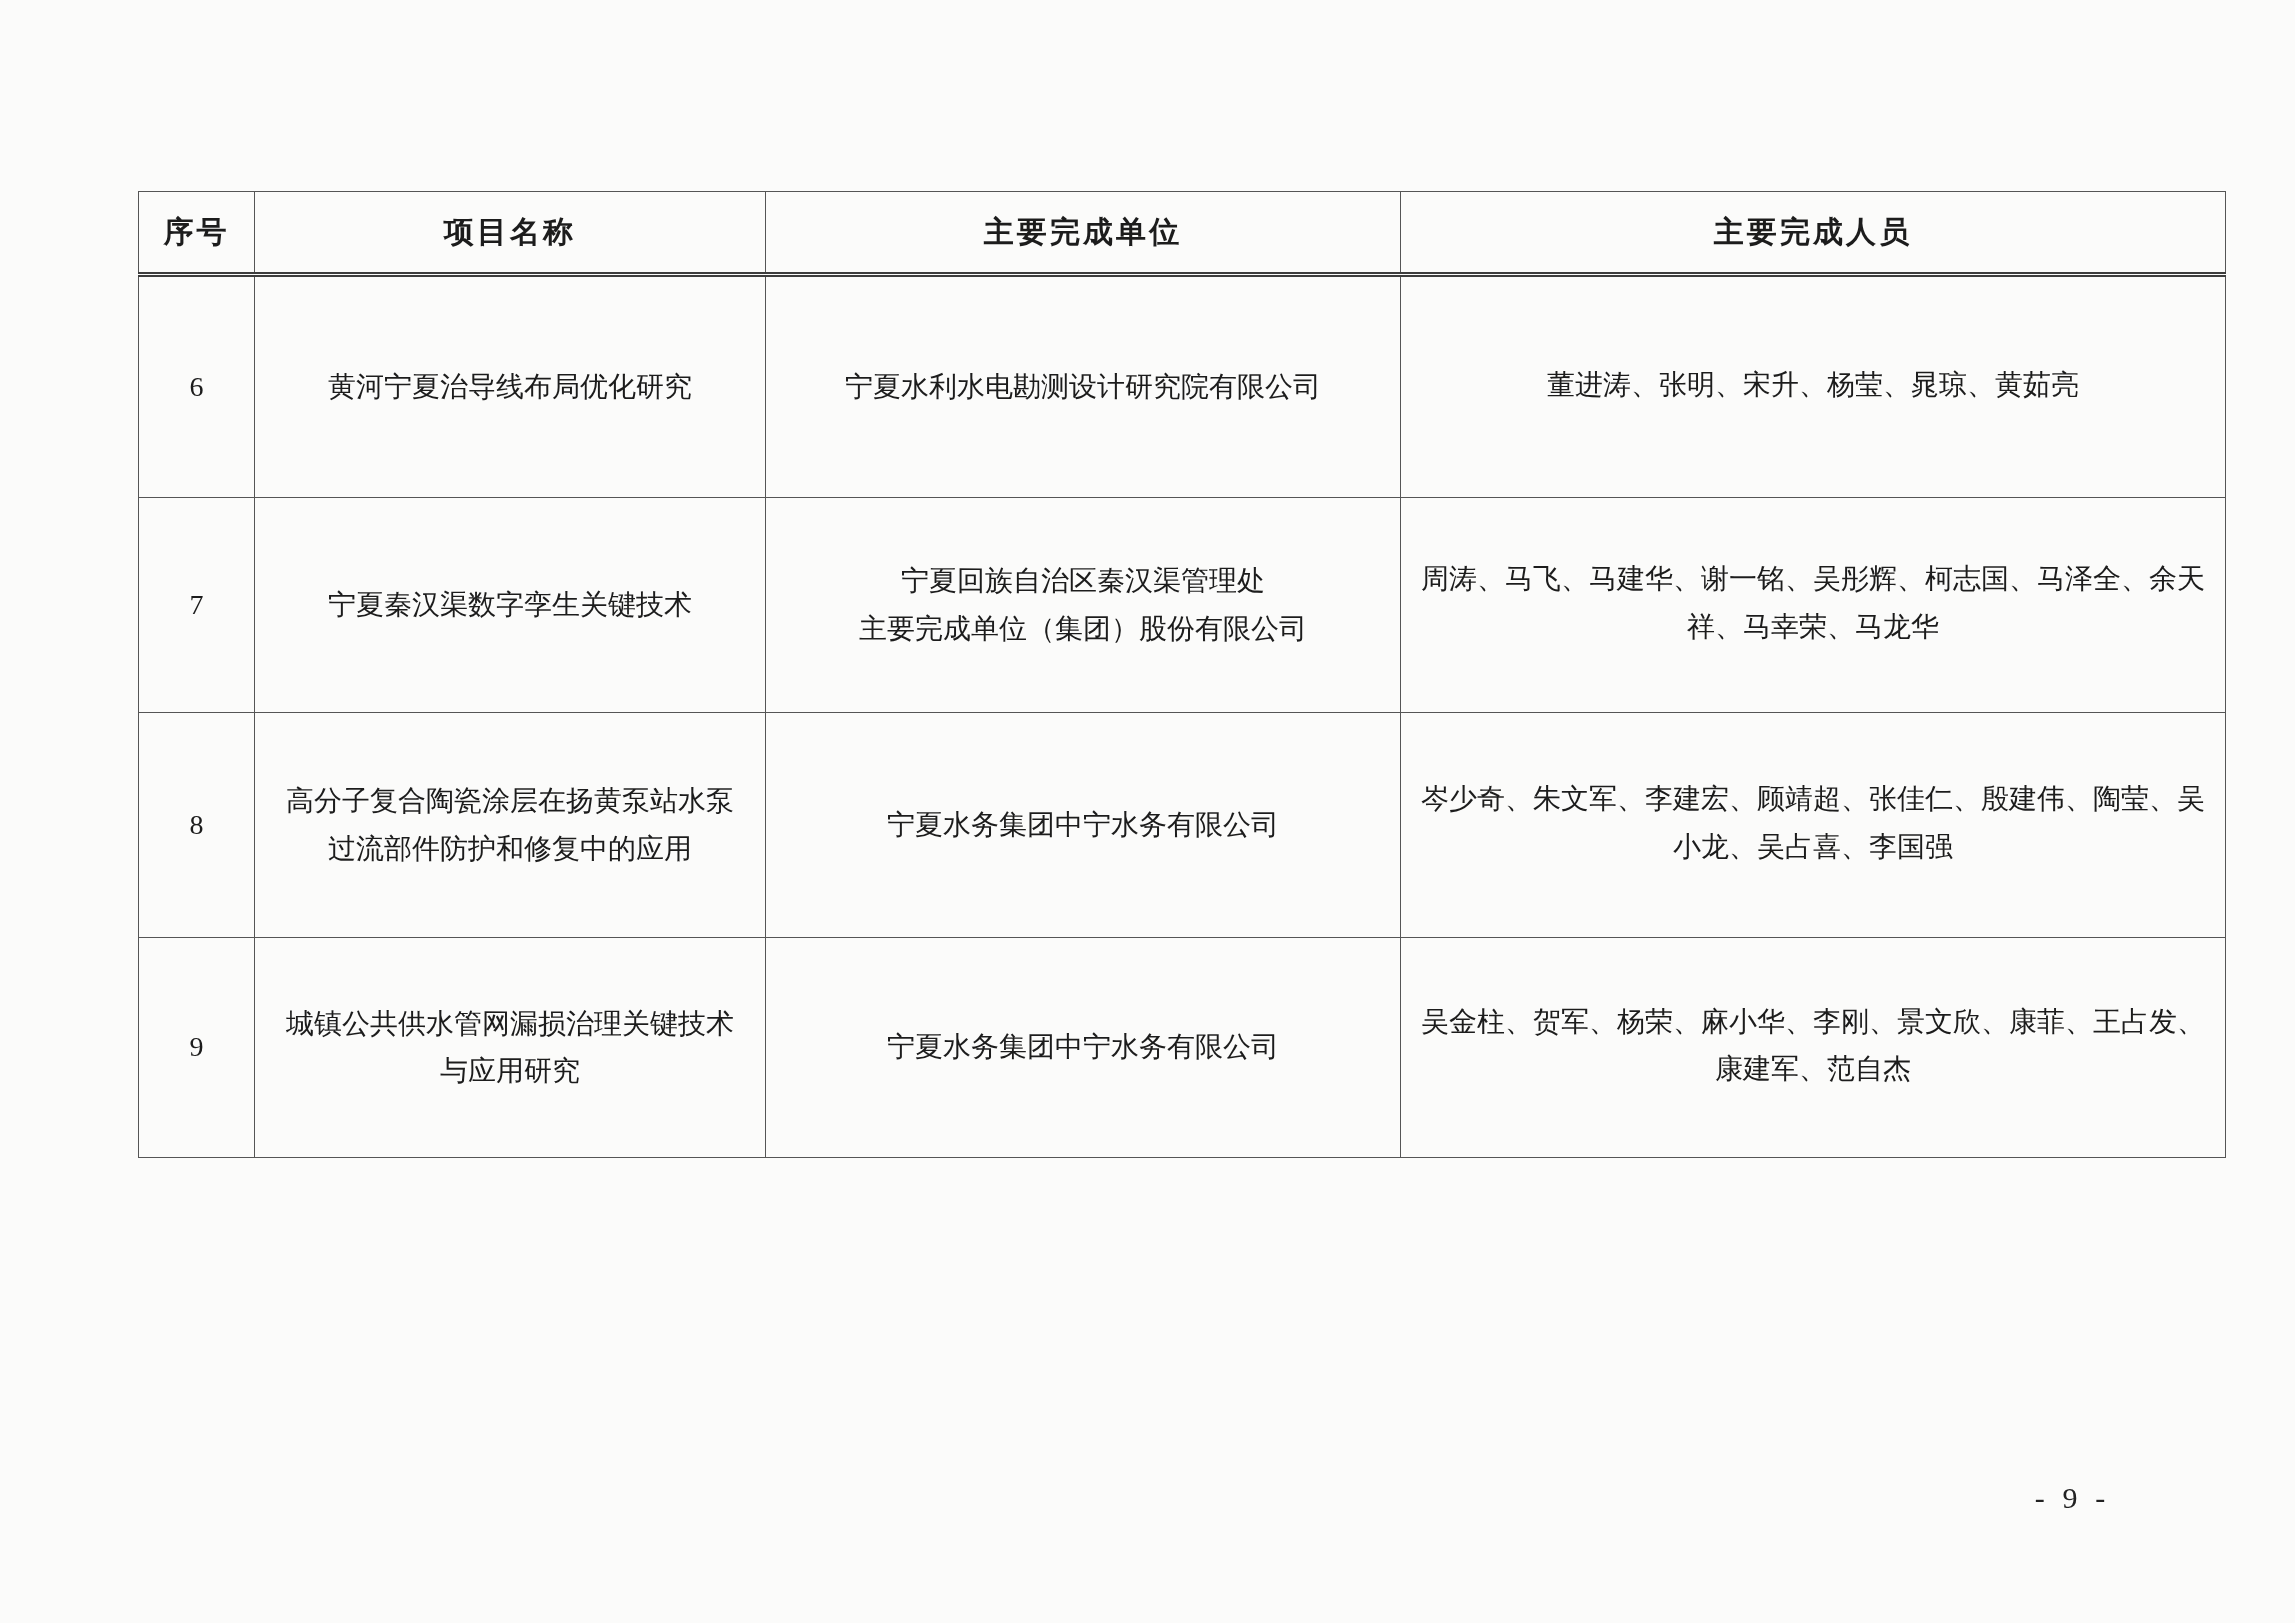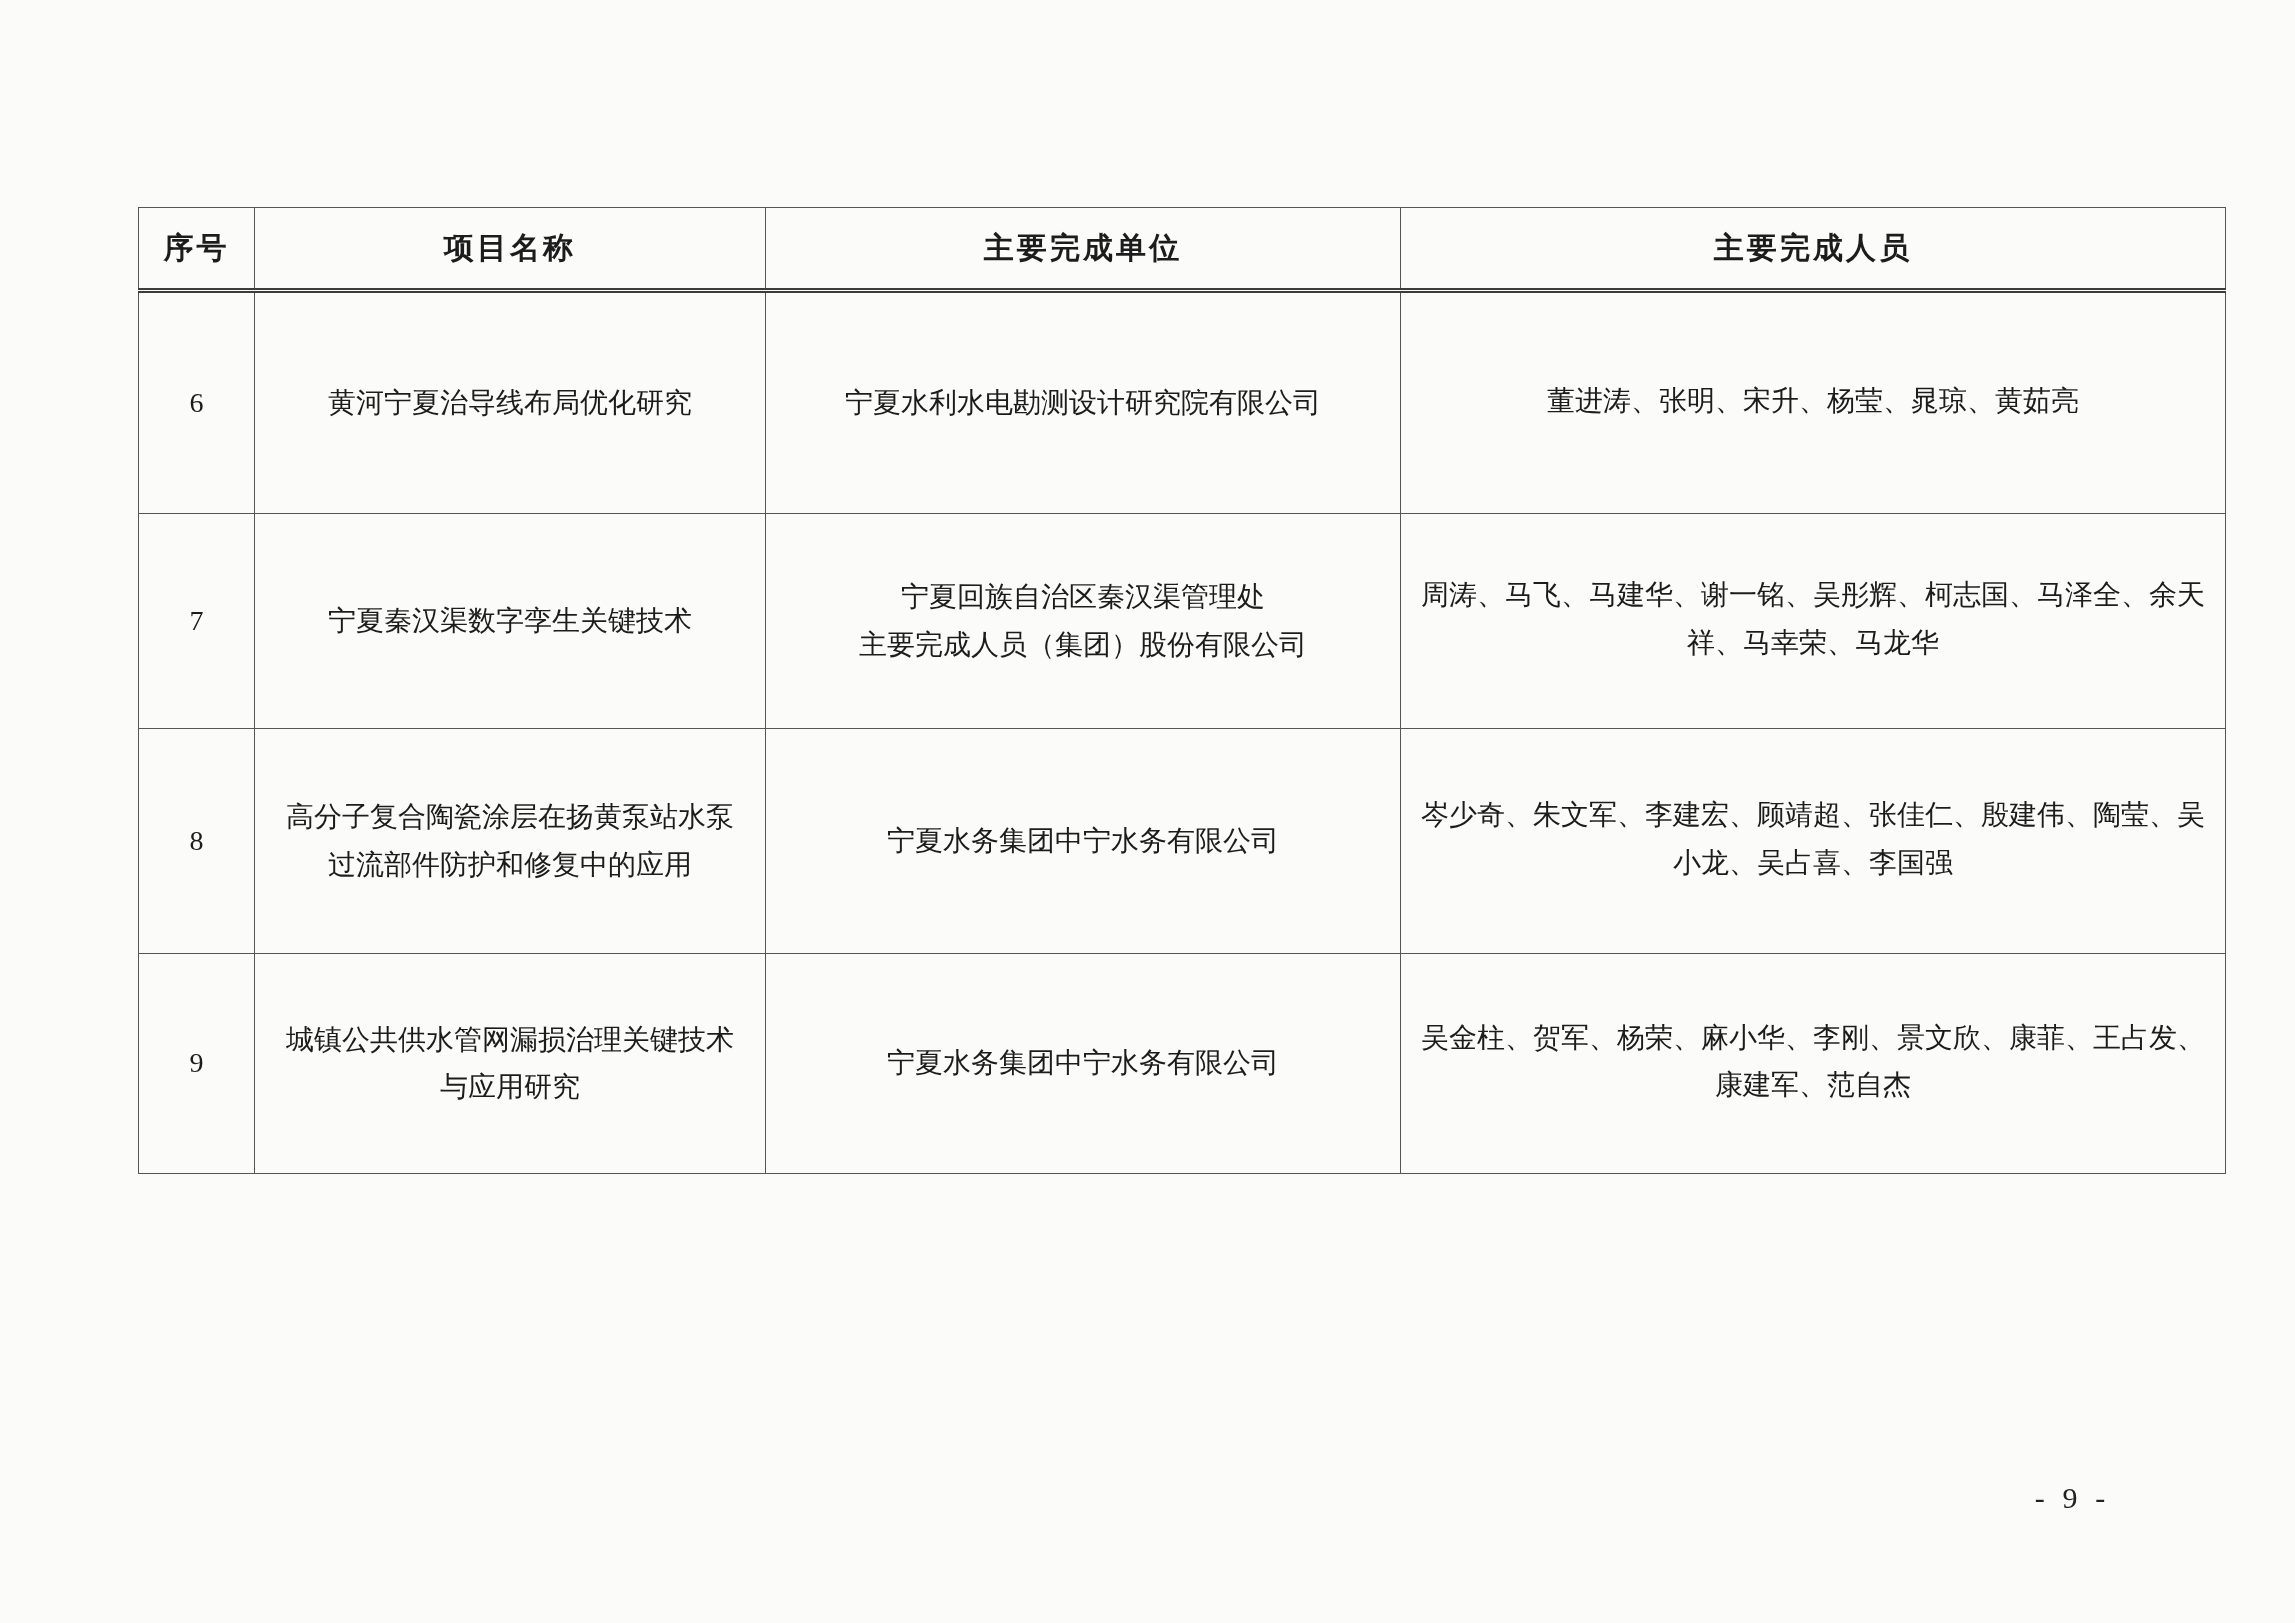--- a/index.html
+++ b/index.html
@@ -14,21 +14,21 @@
   .page {
     position: relative;
     width: 2295px;
     height: 1624px;
     overflow: hidden;
     background: #fbfbfa;
   }
   table.doc-table {
     position: absolute;
     left: 138px;
-    top: 207px;
+    top: 191px;
     width: 2087px;
     border-collapse: collapse;
     table-layout: fixed;
     background: transparent;
   }
   table.doc-table col.c-no        { width: 116px; }
   table.doc-table col.c-project   { width: 511px; }
   table.doc-table col.c-unit      { width: 635px; }
   table.doc-table col.c-personnel { width: 825px; }
 
@@ -103,21 +103,21 @@
       <tr style="height:223px;">
         <td class="cell-no">6</td>
         <td class="cell-project">黄河宁夏治导线布局优化研究</td>
         <td class="cell-unit">宁夏水利水电勘测设计研究院有限公司</td>
         <td class="cell-personnel">董进涛、张明、宋升、杨莹、晁琼、黄茹亮</td>
       </tr>
       <tr style="height:215px;">
         <td class="cell-no">7</td>
         <td class="cell-project">宁夏秦汉渠数字孪生关键技术</td>
         <td class="cell-unit">宁夏回族自治区秦汉渠管理处
-主要完成人员（集团）股份有限公司</td>
+主要完成单位（集团）股份有限公司</td>
         <td class="cell-personnel">周涛、马飞、马建华、谢一铭、吴彤辉、柯志国、马泽全、余天祥、马幸荣、马龙华</td>
       </tr>
       <tr style="height:225px;">
         <td class="cell-no">8</td>
         <td class="cell-project">高分子复合陶瓷涂层在扬黄泵站水泵过流部件防护和修复中的应用</td>
         <td class="cell-unit">宁夏水务集团中宁水务有限公司</td>
         <td class="cell-personnel">岑少奇、朱文军、李建宏、顾靖超、张佳仁、殷建伟、陶莹、吴小龙、吴占喜、李国强</td>
       </tr>
       <tr style="height:220px;">
         <td class="cell-no">9</td>

